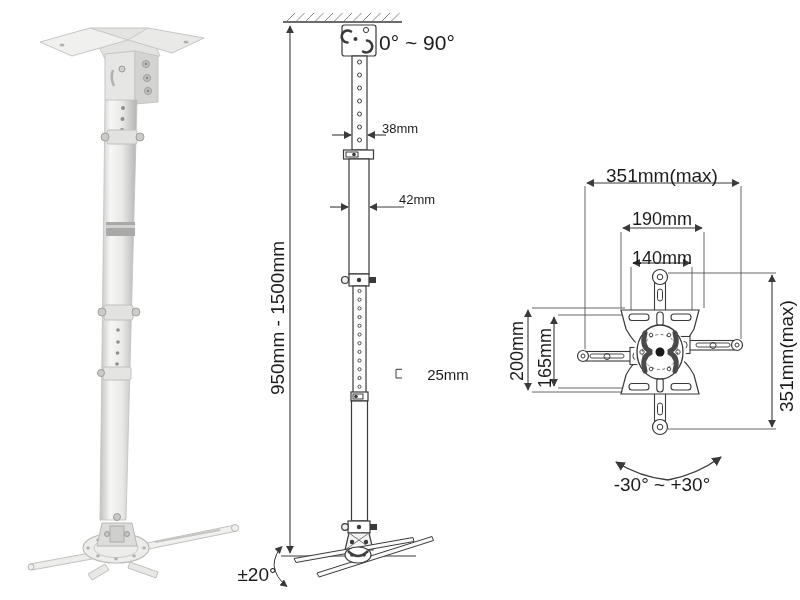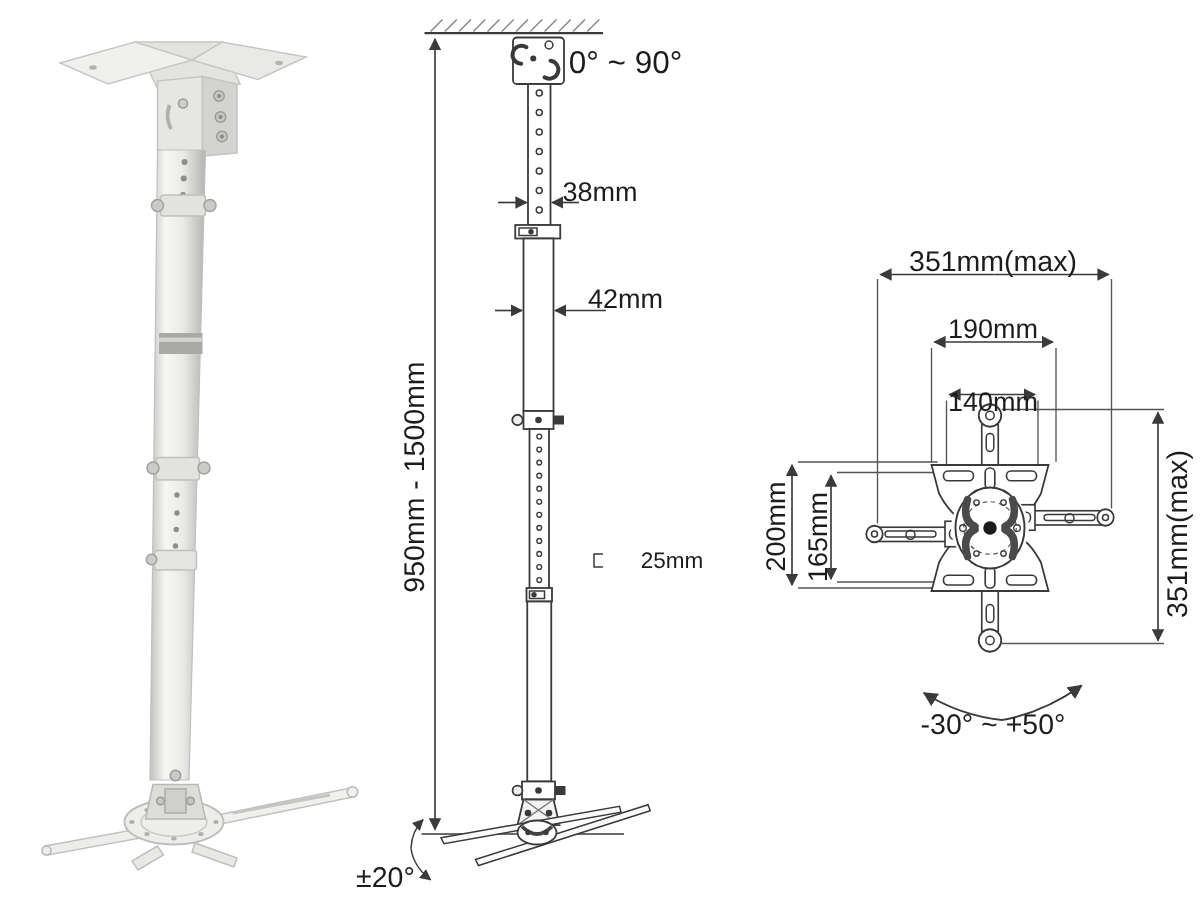--- a/index.html
+++ b/index.html
@@ -3,21 +3,21 @@
 <meta charset="utf-8">
 <style>
   html,body{margin:0;padding:0;background:#fff;}
   #stage{position:relative;width:800px;height:600px;background:#fff;overflow:hidden;
          font-family:"Liberation Sans",sans-serif;}
   #stage svg{position:absolute;display:block;}
   .lbl{position:absolute;transform:translate(-50%,-50%);white-space:nowrap;
        color:#1c1c1c;line-height:1;}
   .lbl.rot{transform:translate(-50%,-50%) rotate(-90deg);}
   .f21{font-size:21px;text-align:right;} .f19{font-size:19px;} .f18{font-size:18px;}
-  .f17{font-size:18px;} .f15{font-size:15px;}
+  .f17{font-size:13px;} .f15{font-size:15px;}
 </style>
 </head>
 <body>
 
 <div id="stage">
 
   <svg style="left:10px;top:12px" width="235" height="582" viewBox="0 0 235 582">
     <defs>
       <linearGradient id="poleGrad" x1="0" y1="0" x2="1" y2="0">
         <stop offset="0" stop-color="#c2c2c0"></stop>
@@ -277,22 +277,22 @@
       <path d="M188,330 Q160,327 136,312" stroke-width="1.3" marker-end="url(#arr)"></path>
       <path d="M188,330 Q216,325 241,307" stroke-width="1.3" marker-end="url(#arr)"></path>
     </g>
   </svg>
 
   <div class="lbl f21" style="left:417px;top:42px">0° ~ 90°</div>
   <div class="lbl f17" style="left:400px;top:128px">38mm</div>
   <div class="lbl f17" style="left:417px;top:199px">42mm</div>
   <div class="lbl f15" style="left:448px;top:374px">25mm</div>
   <div class="lbl rot f19" style="left:277px;top:318px">950mm - 1500mm</div>
-  <div class="lbl f19" style="left:257px;top:586px">±20°</div>
+  <div class="lbl f19" style="left:257px;top:574px">±20°</div>
 
   <div class="lbl f19" style="left:662px;top:175px">351mm(max)</div>
   <div class="lbl f18" style="left:662px;top:219px">190mm</div>
-  <div class="lbl f18" style="left:662px;top:268px">140mm</div>
+  <div class="lbl f18" style="left:662px;top:258px">140mm</div>
   <div class="lbl rot f18" style="left:517px;top:351px">200mm</div>
   <div class="lbl rot f18" style="left:545px;top:358px">165mm</div>
   <div class="lbl rot f19" style="left:786px;top:356px">351mm(max)</div>
-  <div class="lbl f19" style="left:662px;top:484px">-30° ~ +50°</div>
+  <div class="lbl f19" style="left:662px;top:484px">-30° ~ +30°</div>
 </div>
 
 </body></html>

